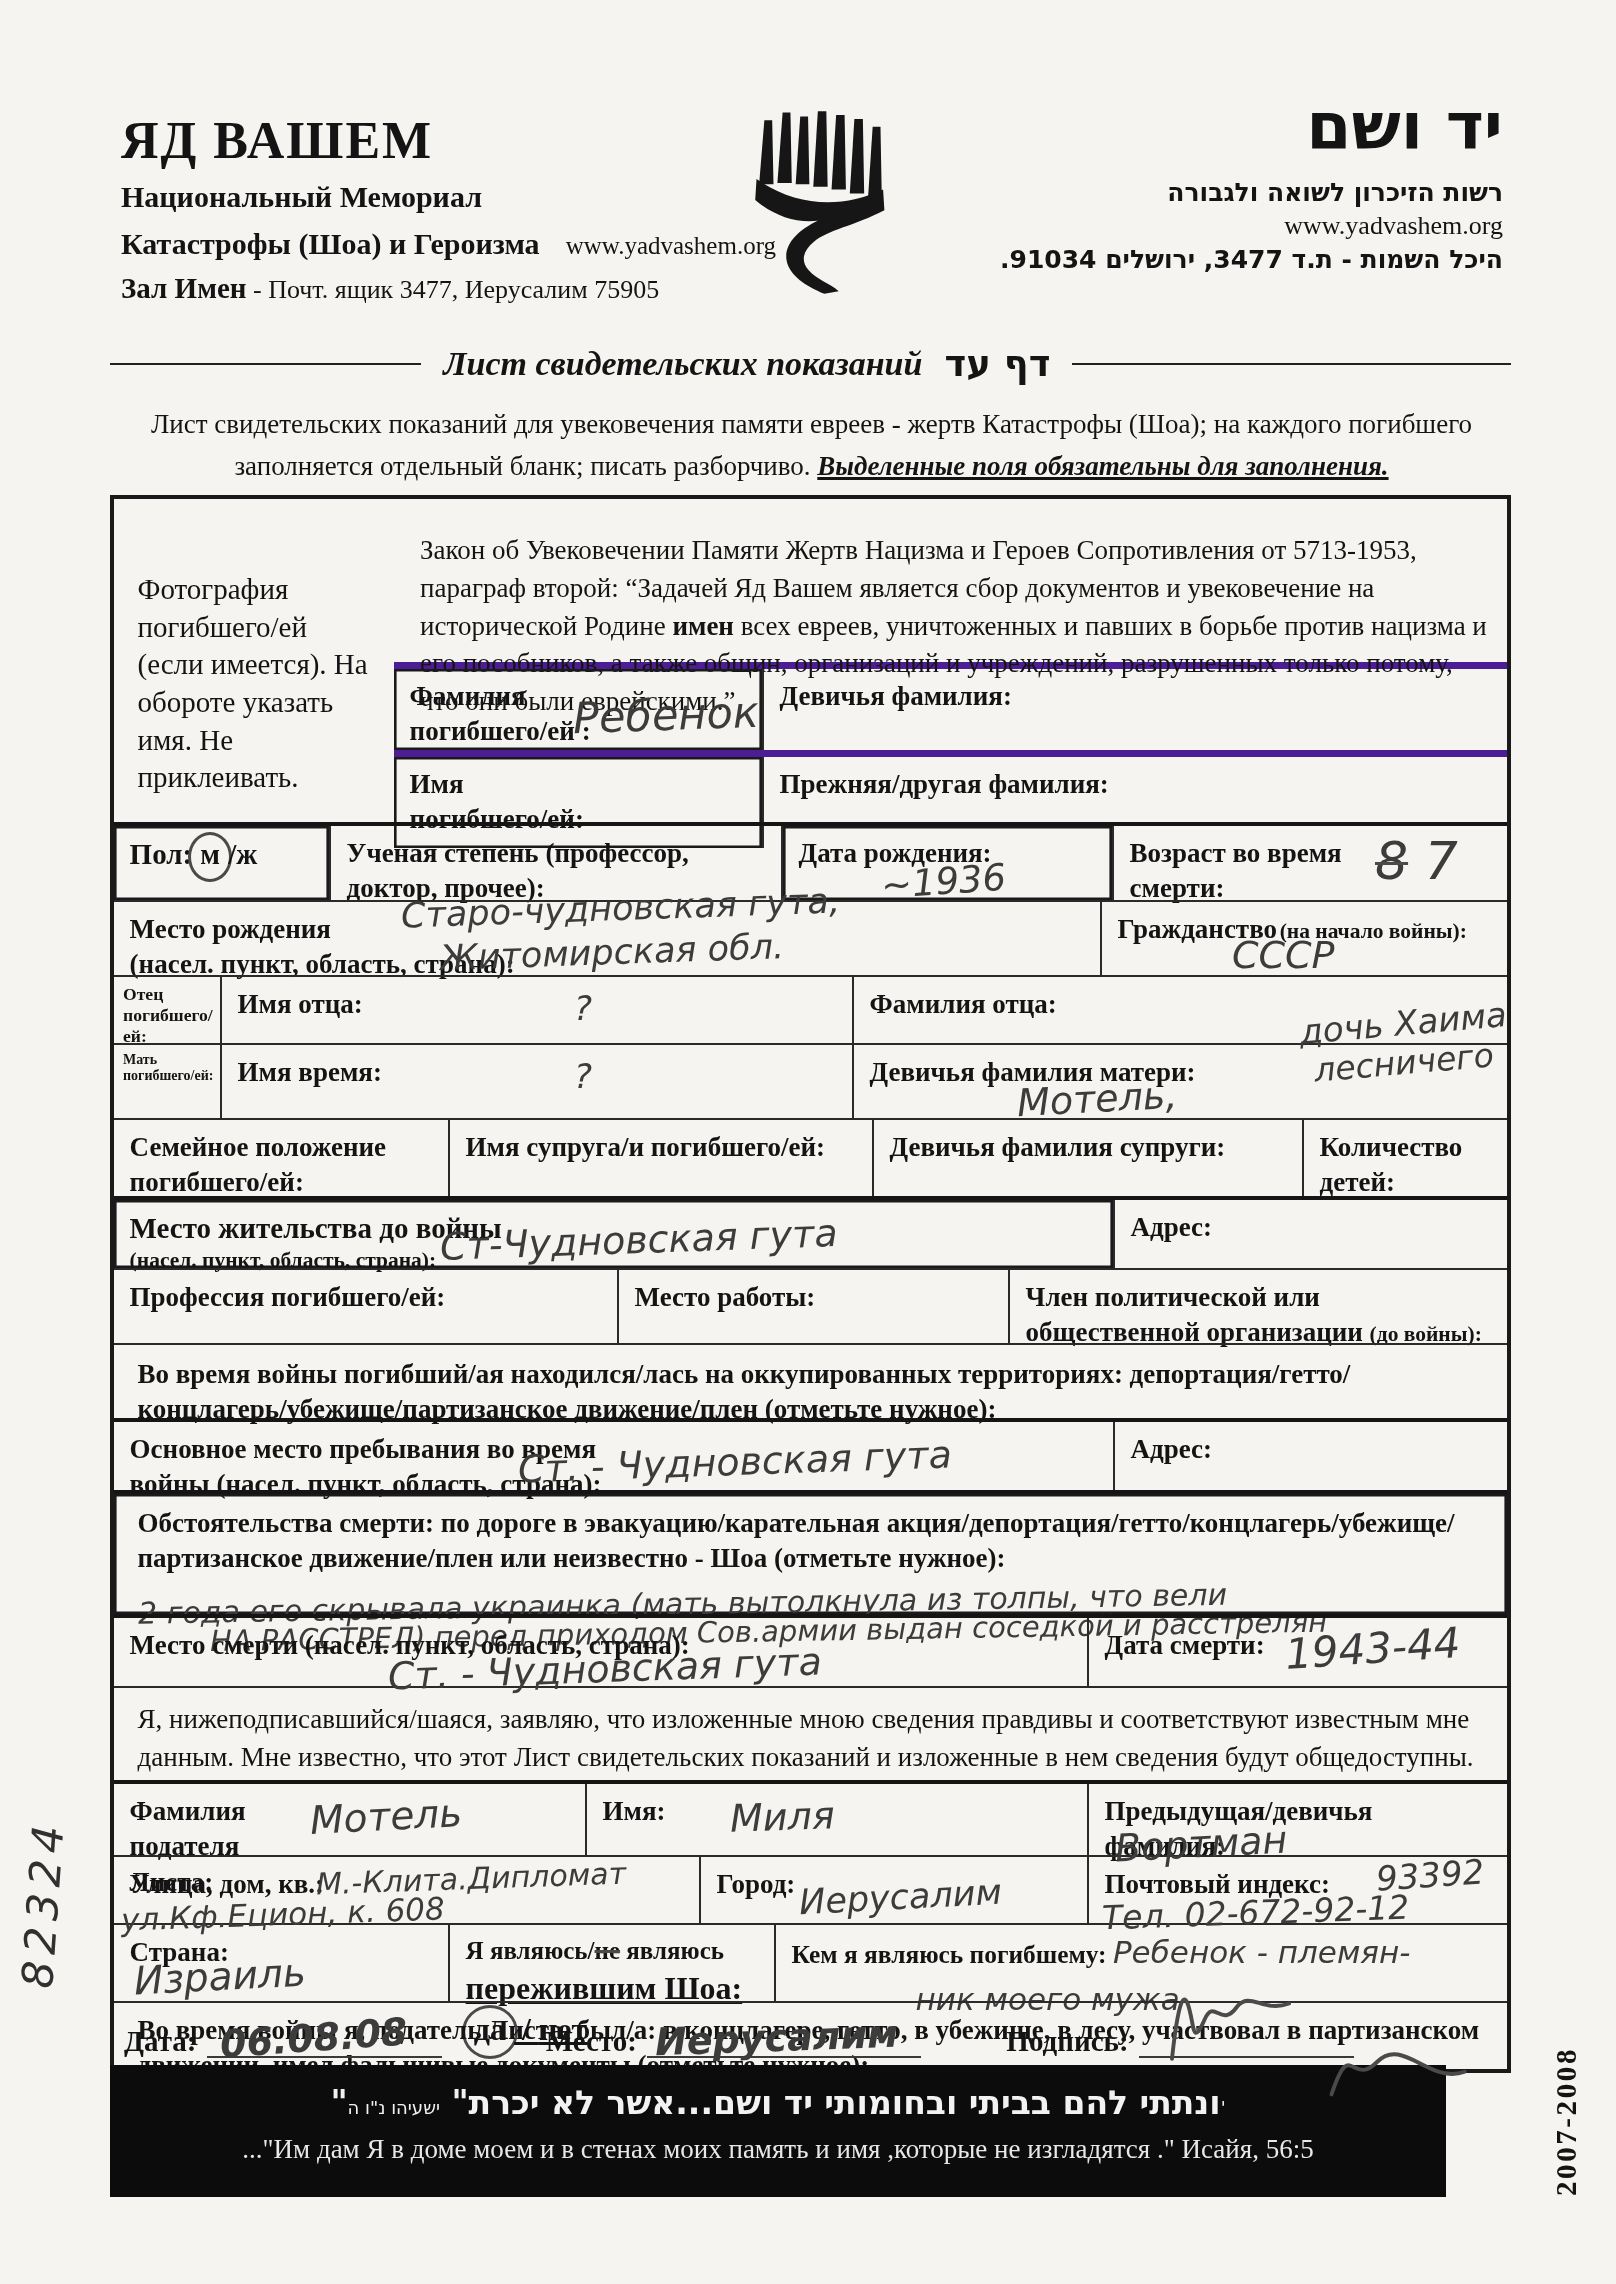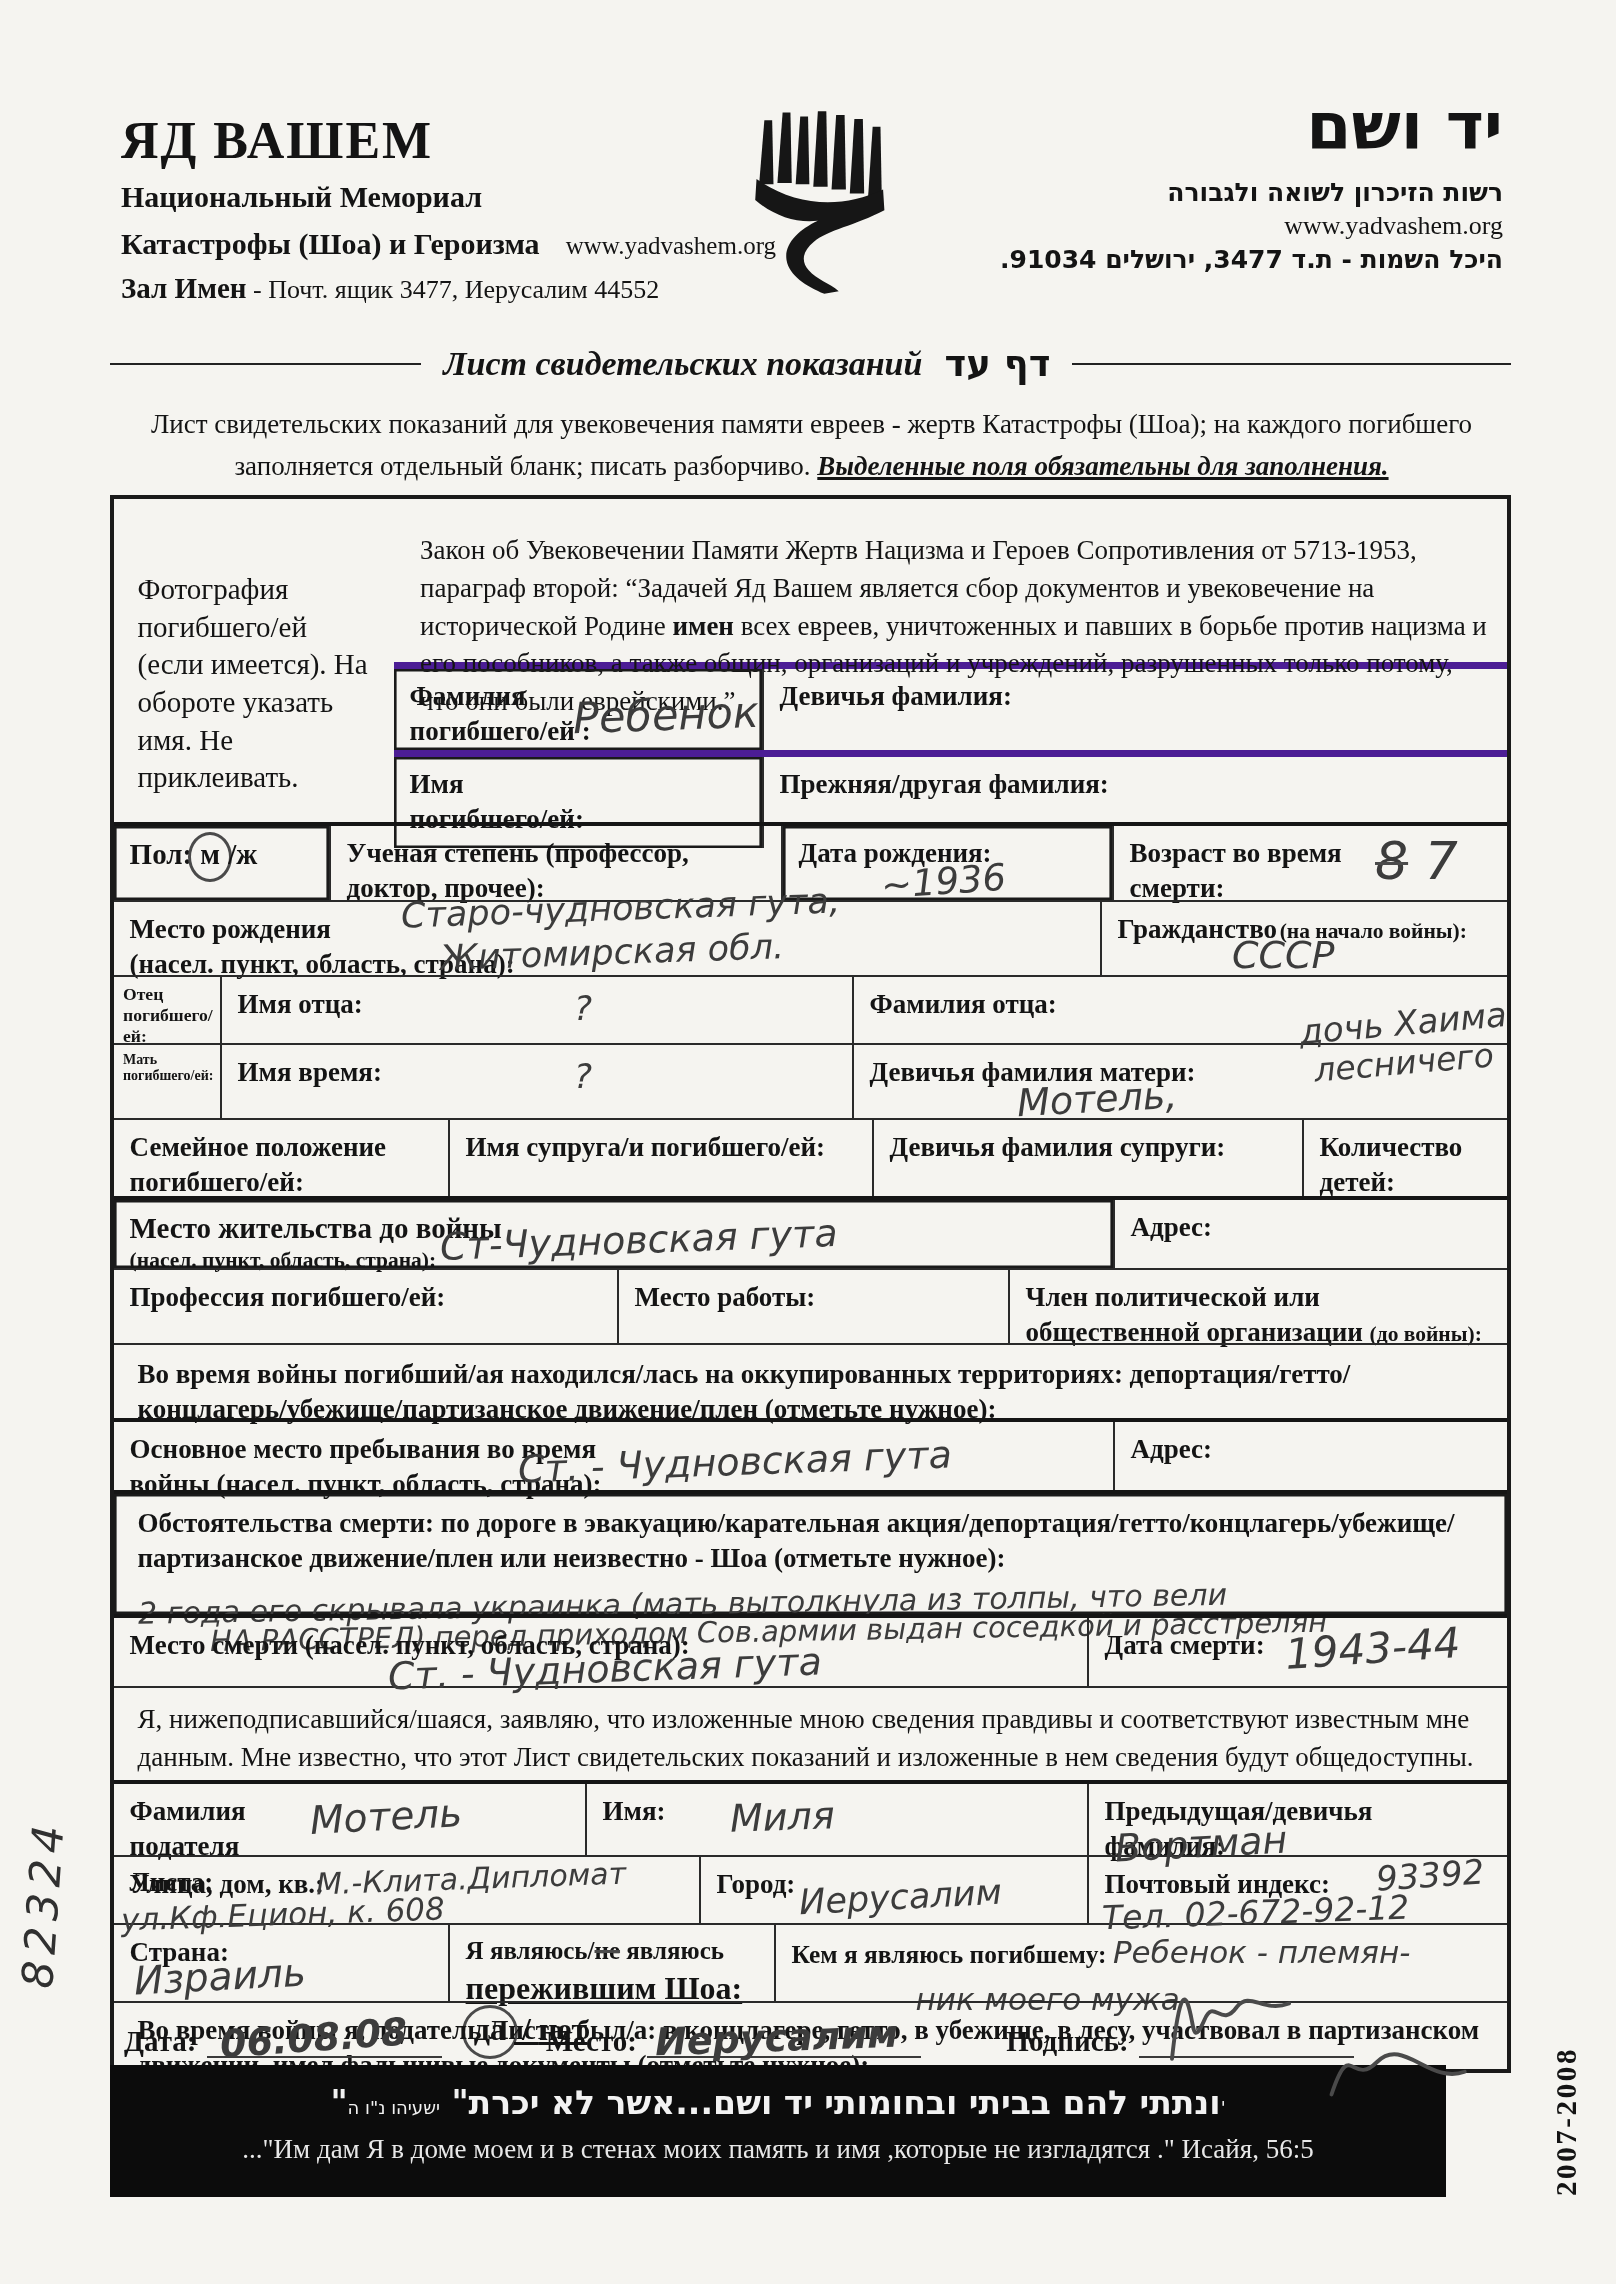--- a/index.html
+++ b/index.html
@@ -76,21 +76,21 @@
 </style>
 </head>
 <body>
 
 <div class="page">
 
   <div class="hdr-left">
     <div class="org-ru">ЯД ВАШЕМ</div>
     <div class="hdr-l1">Национальный Мемориал</div>
     <div class="hdr-l2"><span>Катастрофы (Шоа) и Героизма</span><span class="hdr-url">www.yadvashem.org</span></div>
-    <div class="hdr-l3"><b>Зал Имен</b><span> - Почт. ящик 3477, Иерусалим 44552</span></div>
+    <div class="hdr-l3"><b>Зал Имен</b><span> - Почт. ящик 3477, Иерусалим 75905</span></div>
   </div>
 
   <div class="logo">
     <svg width="137" height="196" viewBox="0 0 210 300">
       <g fill="#161616">
         <path d="M14 132 L22 34 L34 34 L36 132 Z"></path>
         <path d="M42 130 L50 22 L62 22 L64 130 Z"></path>
         <path d="M70 132 L77 28 L89 28 L91 132 Z"></path>
         <path d="M97 136 L104 20 L117 20 L119 136 Z"></path>
         <path d="M125 140 L132 26 L145 26 L147 140 Z"></path>

